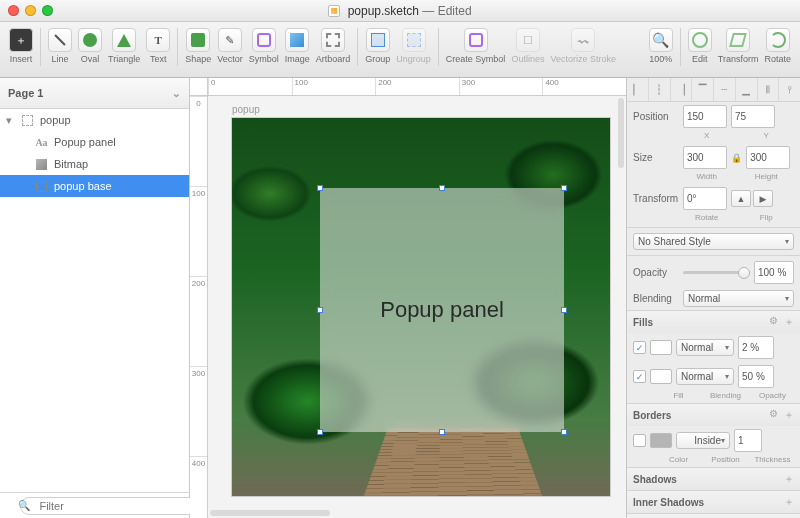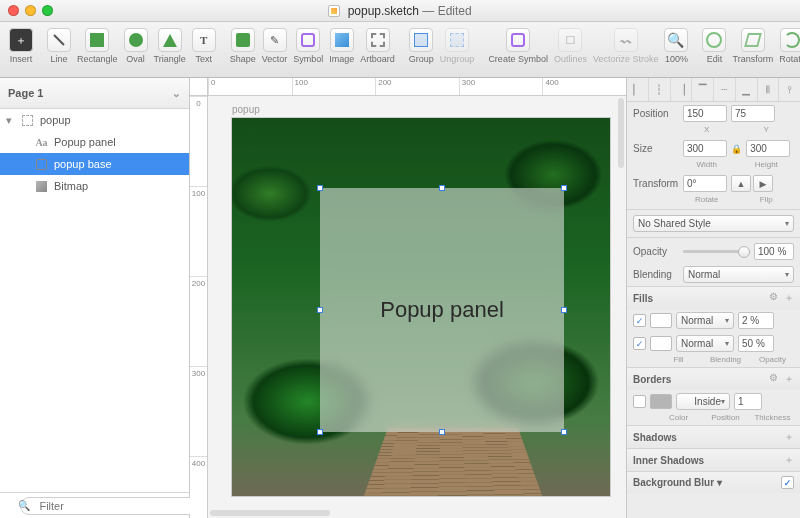--- a/index.html
+++ b/index.html
@@ -83,21 +83,21 @@
 .sel-handles .h{position:absolute;width:6px;height:6px;background:#fff;border:1px solid #3a7fe2;}
 .sbar{position:absolute;background:#dadada;border-radius:3px;}
 
 
 .inspector{width:174px;background:#ececec;border-left:1px solid #c6c6c6;font-size:10px;color:#555;overflow-y:auto;}
 .aligns{height:24px;display:flex;border-bottom:1px solid #d4d4d4;}
 .aligns div{flex:1;border-right:1px solid #d9d9d9;display:flex;align-items:center;justify-content:center;color:#8b8b8b;}
 .aligns div:last-child{border-right:none;}
 .prow{display:flex;align-items:center;padding:3px 6px;gap:4px;}
 .plabel{width:46px;color:#666;}
-.pin{flex:1;height:17px;background:#fff;border:1px solid #c3c3c3;border-radius:2px;font-size:10px;padding:0 3px;display:flex;align-items:center;}
+.pin{flex:1;height:23px;background:#fff;border:1px solid #c3c3c3;border-radius:2px;font-size:10px;padding:0 3px;display:flex;align-items:center;}
 .pin.narrow{flex:0 0 44px;}
 .sublabs{display:flex;font-size:8px;color:#999;padding:0 6px 3px 52px;gap:4px;}
 .sublabs span{flex:1;text-align:center;}
 .slider{flex:1;height:14px;position:relative;display:flex;align-items:center;}
 .slider .track{height:3px;background:#c9c9c9;border-radius:2px;flex:1;}
 .slider .knob{width:12px;height:12px;border-radius:50%;background:linear-gradient(#fff,#e8e8e8);border:1px solid #b5b5b5;position:absolute;top:1px;}
 .sect{padding:4px 6px;font-weight:600;color:#636363;border-top:1px solid #d4d4d4;background:linear-gradient(#f2f2f2,#e8e8e8);display:flex;align-items:center;justify-content:space-between;}
 .sect .acts{display:flex;gap:6px;color:#a6a6a6;font-weight:400;}
 .select{flex:1;height:17px;background:linear-gradient(#fff,#eee);border:1px solid #c3c3c3;border-radius:3px;display:flex;align-items:center;justify-content:space-between;padding:0 4px;}
 .select .car{color:#777;font-size:8px;}
@@ -131,26 +131,20 @@
     </div>
   <div class="sep"></div>
   <div class="tbtn">
       <div class="ico">
         <div class="line"></div>
       </div>
       <div class="lbl">Line</div>
     </div>
   <div class="tbtn">
       <div class="ico">
-        <div class="shape sq"></div>
-      </div>
-      <div class="lbl">Rectangle</div>
-    </div>
-  <div class="tbtn">
-      <div class="ico">
         <div class="circ"></div>
       </div>
       <div class="lbl">Oval</div>
     </div>
   <div class="tbtn">
       <div class="ico">
         <div class="tri"></div>
       </div>
       <div class="lbl">Triangle</div>
     </div>
@@ -257,33 +251,33 @@
           <span class="ic">
             <span class="ic-art"></span>
           </span>
           <span>popup</span>
         </div>
         <div class="layer l2">
           <span class="discl"></span>
           <span class="ic ic-txt">Aa</span>
           <span>Popup panel</span>
         </div>
+        <div class="layer l2">
+          <span class="discl"></span>
+          <span class="ic">
+            <span class="ic-bmp"></span>
+          </span>
+          <span>Bitmap</span>
+        </div>
         <div class="layer l2 sel">
           <span class="discl"></span>
           <span class="ic">
             <span class="ic-rect"></span>
           </span>
           <span>popup base</span>
-        </div>
-        <div class="layer l2">
-          <span class="discl"></span>
-          <span class="ic">
-            <span class="ic-bmp"></span>
-          </span>
-          <span>Bitmap</span>
         </div>
       </div>
     <div class="filterrow">
       <span class="mag">🔍</span>
       <input placeholder="Filter" style="">
       <span class="cv">◉</span>
       <span class="cv">◫</span>
     </div>
   </div>
 

